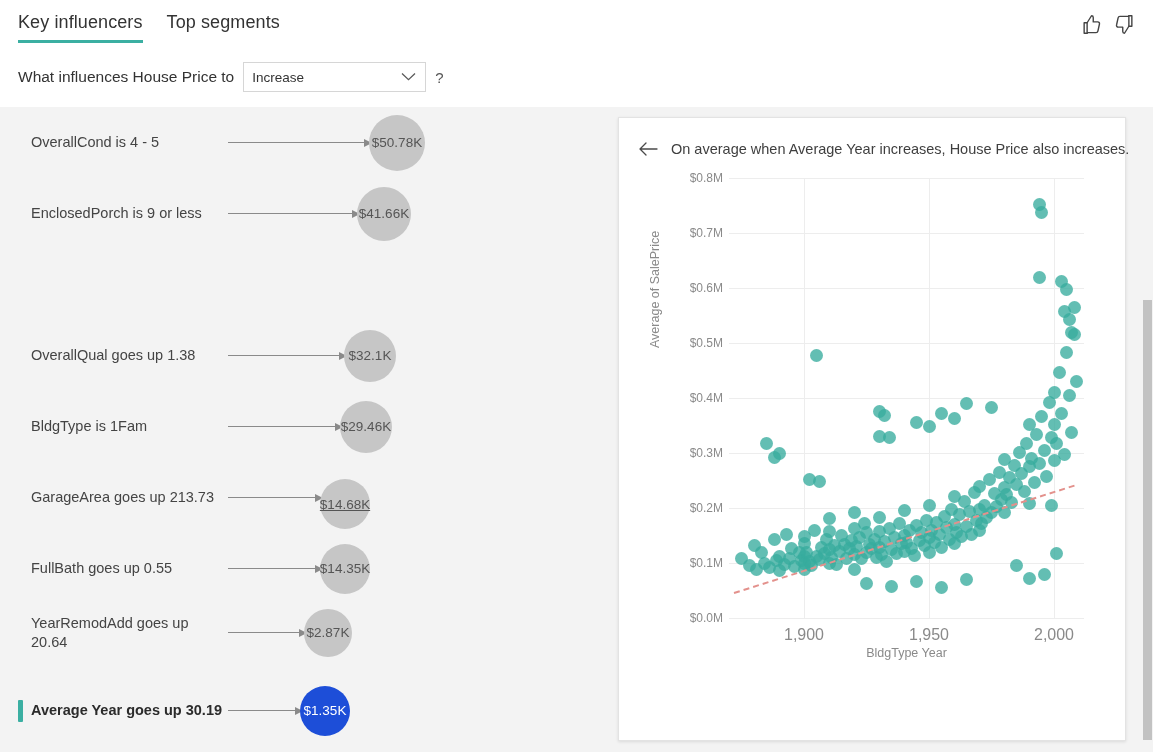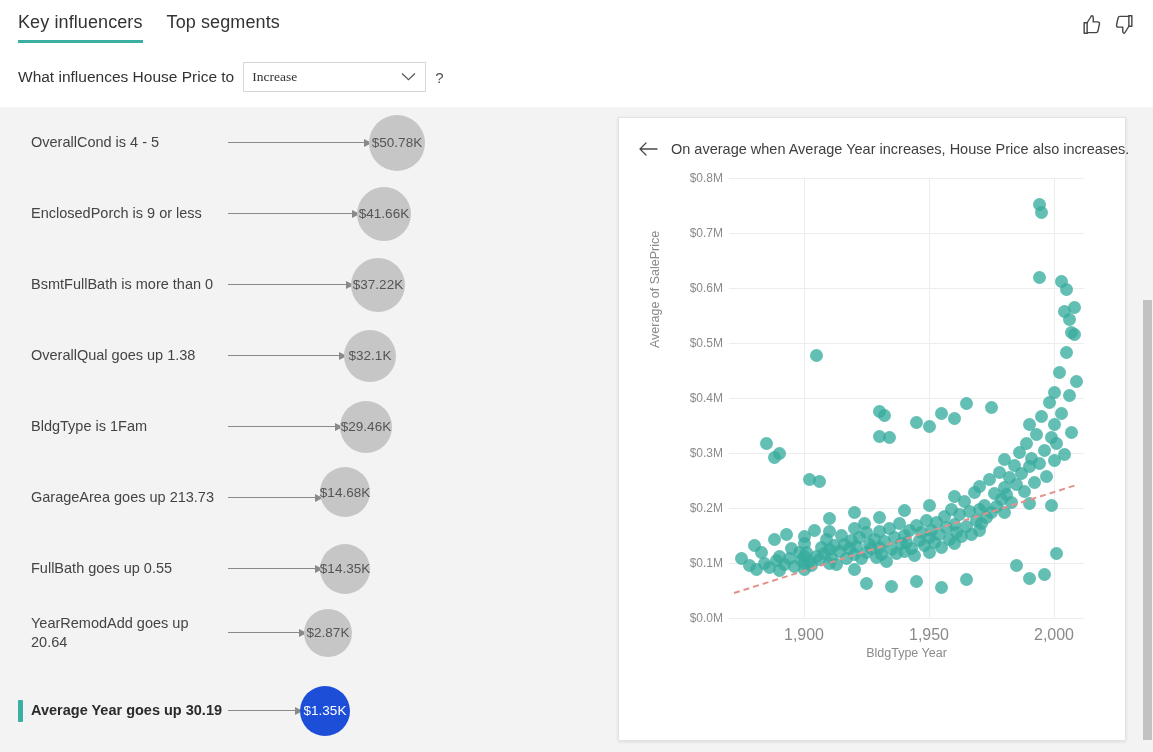--- a/index.html
+++ b/index.html
@@ -65,21 +65,20 @@
   }
   .dropdown {
     position: relative;
     width: 181px;
     height: 28px;
     border: 1px solid #d6d6d6;
     background: #ffffff;
     display: flex;
     align-items: center;
     cursor: pointer;
-    font-family: Liberation Serif, serif;
   }
   .dropdown .dd-value {
     font-size: 13.5px;
     color: #333333;
     padding-left: 8px;
   }
   .dropdown .chev {
     position: absolute;
     right: 9px; top: 50%;
     transform: translateY(-50%);
@@ -344,28 +343,20 @@
         <div class="bubble" style="width: 56px; height: 56px; left: 369px; top: 7.5px;">$50.78K</div>
       </div>
       <div class="influencer" style="top: 71px;">
         <div class="inf-label">EnclosedPorch is 9 or less</div>
         <div class="arrow-wrap" style="left: 228px; top: 50%; margin-top: -5px;">
           <div class="arrow-line" style="width: 125px;"></div>
           <div class="arrow-head"></div>
         </div>
         <div class="bubble" style="width: 54px; height: 54px; left: 357px; top: 8.5px;">$41.66K</div>
       </div>
-      <div class="influencer" style="top: 142px;">
-        <div class="inf-label">BsmtFullBath is more than 0</div>
-        <div class="arrow-wrap" style="left: 228px; top: 50%; margin-top: -5px;">
-          <div class="arrow-line" style="width: 119px;"></div>
-          <div class="arrow-head"></div>
-        </div>
-        <div class="bubble" style="width: 54px; height: 54px; left: 351px; top: 8.5px;">$37.22K</div>
-      </div>
       <div class="influencer" style="top: 213px;">
         <div class="inf-label">OverallQual goes up 1.38</div>
         <div class="arrow-wrap" style="left: 228px; top: 50%; margin-top: -5px;">
           <div class="arrow-line" style="width: 112px;"></div>
           <div class="arrow-head"></div>
         </div>
         <div class="bubble" style="width: 52px; height: 52px; left: 344px; top: 9.5px;">$32.1K</div>
       </div>
       <div class="influencer" style="top: 284px;">
         <div class="inf-label">BldgType is 1Fam</div>
@@ -374,21 +365,21 @@
           <div class="arrow-head"></div>
         </div>
         <div class="bubble" style="width: 52px; height: 52px; left: 340px; top: 9.5px;">$29.46K</div>
       </div>
       <div class="influencer" style="top: 355px;">
         <div class="inf-label">GarageArea goes up 213.73</div>
         <div class="arrow-wrap" style="left: 228px; top: 50%; margin-top: -5px;">
           <div class="arrow-line" style="width: 88px;"></div>
           <div class="arrow-head"></div>
         </div>
-        <div class="bubble" style="width: 50px; height: 50px; left: 320px; top: 5px;">$14.68K</div>
+        <div class="bubble" style="width: 50px; height: 50px; left: 320px; top: 17px; text-decoration: underline;">$14.68K</div>
       </div>
       <div class="influencer" style="top: 426px;">
         <div class="inf-label">FullBath goes up 0.55</div>
         <div class="arrow-wrap" style="left: 228px; top: 50%; margin-top: -5px;">
           <div class="arrow-line" style="width: 88px;"></div>
           <div class="arrow-head"></div>
         </div>
         <div class="bubble" style="width: 50px; height: 50px; left: 320px; top: 10.5px;">$14.35K</div>
       </div>
       <div class="influencer" style="top: 490px;">

